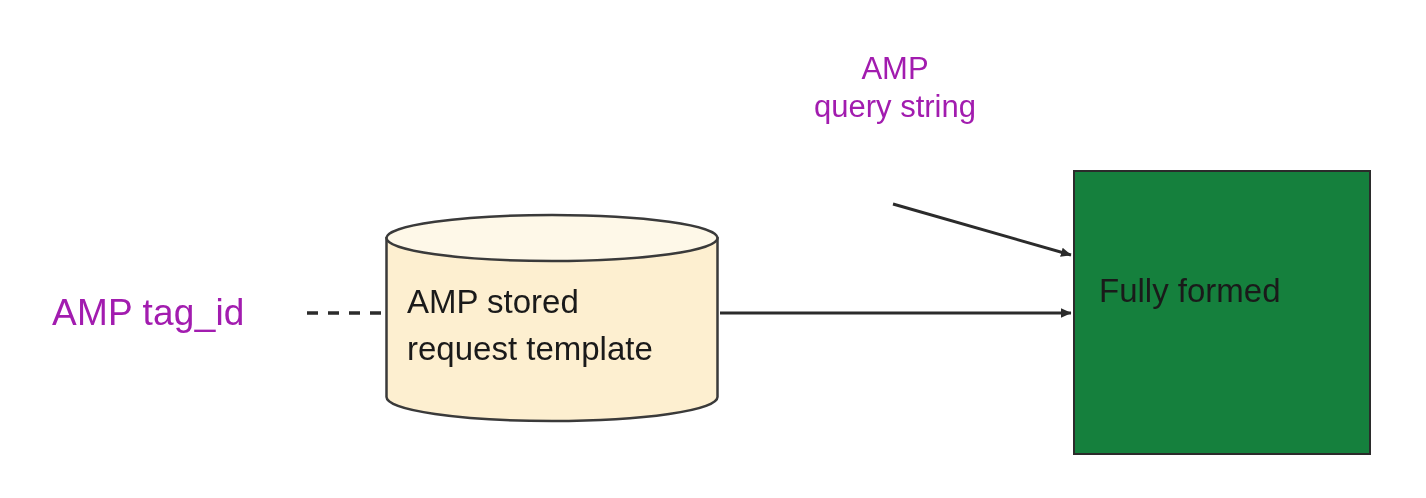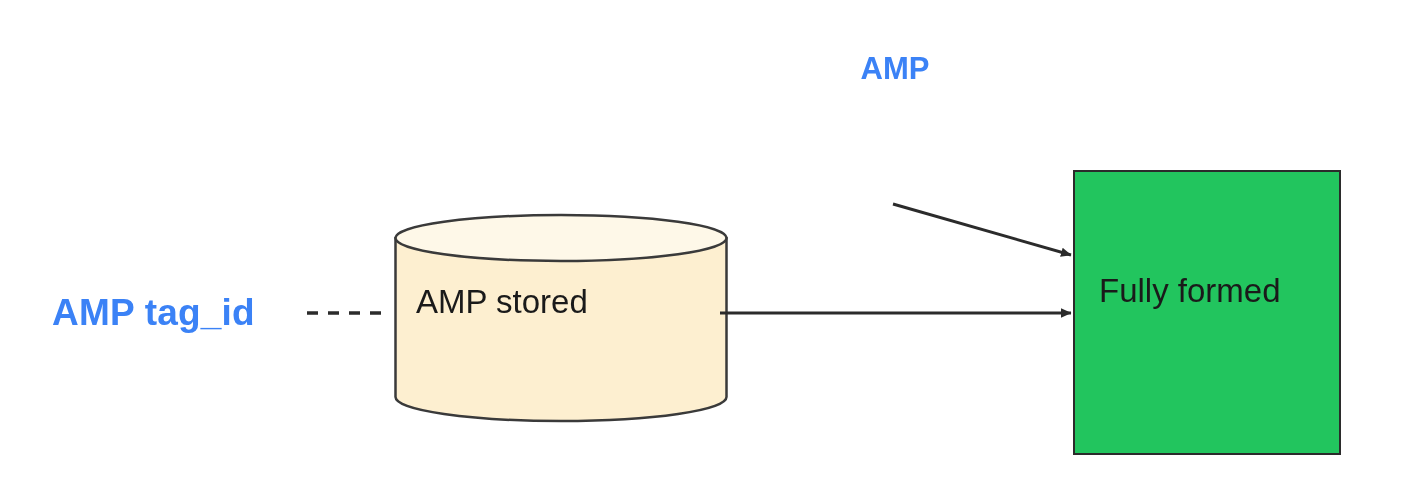--- a/index.html
+++ b/index.html
@@ -14,23 +14,23 @@
     position: relative;
     width: 1426px;
     height: 498px;
     background: #ffffff;
     overflow: hidden;
   }
 
   
   .label {
     position: absolute;
-    color: #3b82f6;
+    color: #a21caf;
     white-space: nowrap;
-    font-weight: 700;
+    font-weight: 400;
   }
 
   #tag-id-label {
     left: 52px;
     top: 291px;
     font-size: 37px;
     line-height: 44px;
     letter-spacing: 0.2px;
   }
 
@@ -41,21 +41,21 @@
     text-align: center;
     white-space: normal;
     font-size: 31px;
     line-height: 38px;
   }
   #query-params-label .ln { display: block; }
 
   
   #cylinder {
     position: absolute;
-    left: 394px;
+    left: 385px;
     top: 214px;
     width: 370px;
     height: 207px;
   }
   #cylinder .cyl-svg {
     position: absolute;
     left: 0;
     top: 0;
     width: 334px;
     height: 207px;
@@ -71,23 +71,23 @@
     line-height: 47px;
     text-align: left;
   }
   #cylinder-text .ln { display: block; white-space: nowrap; }
 
   
   #green-box {
     position: absolute;
     left: 1073px;
     top: 170px;
-    width: 268px;
+    width: 298px;
     height: 285px;
-    background: #22c55e;
+    background: #15803d;
     border: 2px solid #2b2b2b;
     box-sizing: border-box;
   }
   #green-box-text {
     position: absolute;
     left: 24px;
     top: 96px;
     width: 250px;
     color: #1a1a1a;
     font-size: 33px;
@@ -108,31 +108,33 @@
 </style>
 </head>
 <body>
 
 <div id="canvas">
 
   <div class="label" id="tag-id-label">AMP tag_id</div>
 
   <div class="label" id="query-params-label">
     <span class="ln">AMP</span>
+    <span class="ln">query string</span>
   </div>
 
   <div id="cylinder">
     <svg class="cyl-svg" viewBox="0 0 334 207" preserveAspectRatio="none">
 
       <path d="M 1.5 24 L 1.5 183 A 165.5 24 0 0 0 332.5 183 L 332.5 24 Z" fill="#fdefd0" stroke="#3a3a3a" stroke-width="2.5"></path>
 
       <ellipse cx="167" cy="24" rx="165.5" ry="23" fill="#fef8e8" stroke="#3a3a3a" stroke-width="2.5"></ellipse>
     </svg>
     <div id="cylinder-text">
       <span class="ln">AMP stored</span>
+      <span class="ln">request template</span>
     </div>
   </div>
 
   <div id="green-box">
     <div id="green-box-text">
       <span class="ln">Fully formed</span>
     </div>
   </div>
 
   <svg id="connectors" viewBox="0 0 1426 498">

